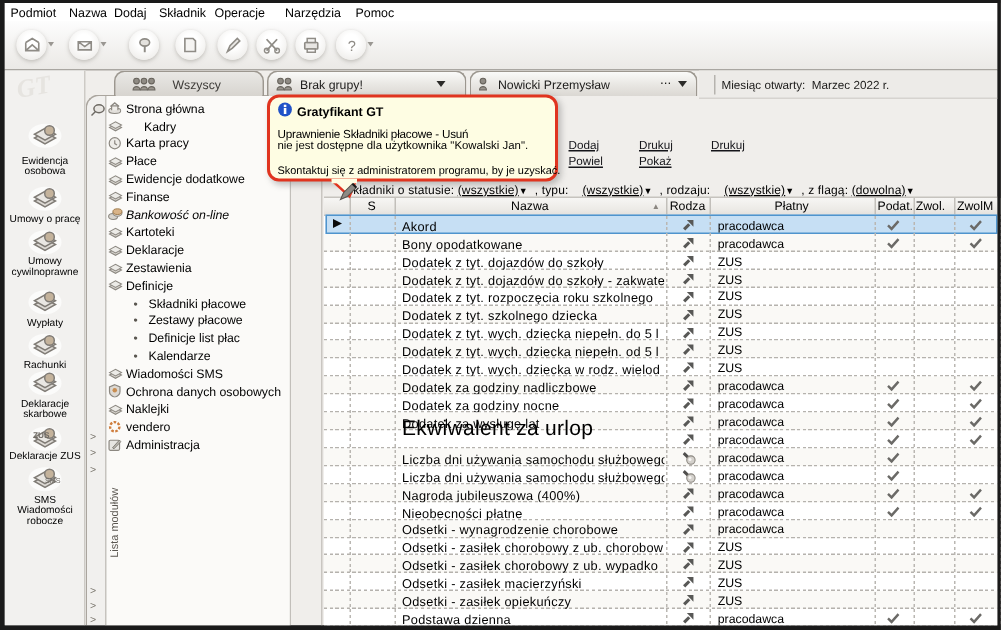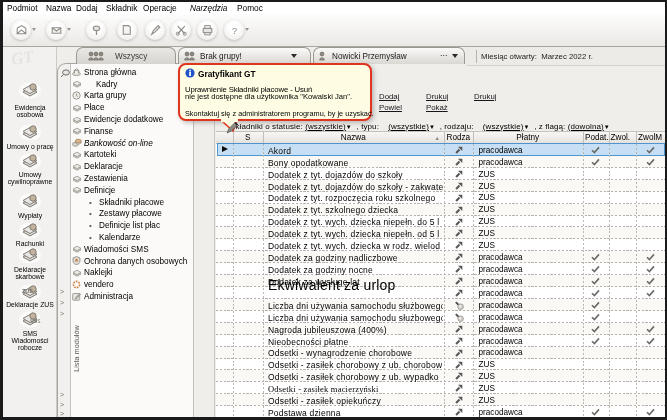--- a/index.html
+++ b/index.html
@@ -10,21 +10,21 @@
 </style></head>
 <body>
 <div class="a" style="left:3px;top:2px;width:662px;height:415px;background:#f0eeeb;"></div>
 <div class="a" style="left:3px;top:2px;width:662px;height:12px;background:#ffffff;"></div>
 <div class="a" style="left:3px;top:14px;width:662px;height:33px;background:linear-gradient(#fdfdfd,#f2f1ef 60%,#ebe9e6);border-bottom:1px solid #a9a6a1;"></div>
 <div class="a txt" style="left:7px;top:3px;font-size:8.3px;">Podmiot</div>
 <div class="a txt" style="left:46px;top:3px;font-size:8.3px;">Nazwa</div>
 <div class="a txt" style="left:76px;top:3px;font-size:8.3px;">Dodaj</div>
 <div class="a txt" style="left:106px;top:3px;font-size:8.3px;">Składnik</div>
 <div class="a txt" style="left:143px;top:3px;font-size:8.3px;">Operacje</div>
-<div class="a txt" style="left:190px;top:3px;font-size:8.3px;font-style:italic;">Narzędzia</div>
+<div class="a txt" style="left:190px;top:3px;font-size:8.3px;">Narzędzia</div>
 <div class="a txt" style="left:237px;top:3px;font-size:8.3px;">Pomoc</div>
 <div class="a" style="left:11px;top:20px;width:20px;height:20px;border-radius:50%;background:radial-gradient(circle at 50% 38%,#ffffff 30%,#f3f2f0 68%,#e8e6e3);box-shadow:0 1px 3px rgba(168,165,160,.7);"></div>
 <svg class="a" style="left:14.5px;top:23.5px;" width="13" height="13" viewBox="0 0 12 12">
     <path d="M2 4 L6 1.5 L10 4 M2 4 V9 H10 V4 M2 9 L6 5.5 L10 9" fill="none" stroke="#8f8c86" stroke-width="1"></path>
   </svg>
 <div class="a" style="left:32px;top:28px;width:0;height:0;border-left:2.5px solid transparent;border-right:2.5px solid transparent;border-top:3px solid #9a9792;"></div>
 <div class="a" style="left:46px;top:20px;width:20px;height:20px;border-radius:50%;background:radial-gradient(circle at 50% 38%,#ffffff 30%,#f3f2f0 68%,#e8e6e3);box-shadow:0 1px 3px rgba(168,165,160,.7);"></div>
 <svg class="a" style="left:49.5px;top:23.5px;" width="13" height="13" viewBox="0 0 12 12">
     <path d="M2 3.5 H10 V8.5 H2 Z M2 3.5 L6 6.5 L10 3.5" fill="#f1f0ee" stroke="#8f8c86" stroke-width="1"></path>
   </svg>
@@ -161,21 +161,21 @@
 <div class="a txt" style="left:84px;top:67.7px;font-size:8.2px;">Strona główna</div>
 <svg class="a" style="left:72px;top:79.2px;" width="10" height="9" viewBox="0 0 10 9">
     <path d="M1 6 L5 3.8 L9 6 L5 8.2 Z" fill="#d9d6d0" stroke="#8c8881" stroke-width="0.7"></path>
     <path d="M1 4.4 L5 2.2 L9 4.4 L5 6.6 Z" fill="#ecebe7" stroke="#8c8881" stroke-width="0.7"></path>
   </svg>
 <div class="a txt" style="left:84px;top:79.5px;font-size:8.2px;margin-left:12px;">Kadry</div>
 <svg class="a" style="left:72px;top:91.00000000000001px;" width="9" height="9" viewBox="0 0 9 9">
     <circle cx="4.5" cy="4.5" r="3.7" fill="#eeece8" stroke="#8c8881" stroke-width="0.8"></circle>
     <path d="M4.5 2.5 V4.7 L6 5.6" fill="none" stroke="#8c8881" stroke-width="0.8"></path>
   </svg>
-<div class="a txt" style="left:84px;top:91.3px;font-size:8.2px;">Karta grupy</div>
+<div class="a txt" style="left:84px;top:91.3px;font-size:8.2px;">Karta pracy</div>
 <svg class="a" style="left:72px;top:102.80000000000001px;" width="10" height="9" viewBox="0 0 10 9">
     <path d="M1 6 L5 3.8 L9 6 L5 8.2 Z" fill="#d9d6d0" stroke="#8c8881" stroke-width="0.7"></path>
     <path d="M1 4.4 L5 2.2 L9 4.4 L5 6.6 Z" fill="#ecebe7" stroke="#8c8881" stroke-width="0.7"></path>
   </svg>
 <div class="a txt" style="left:84px;top:103.1px;font-size:8.2px;">Płace</div>
 <svg class="a" style="left:72px;top:114.60000000000001px;" width="10" height="9" viewBox="0 0 10 9">
     <path d="M1 6 L5 3.8 L9 6 L5 8.2 Z" fill="#d9d6d0" stroke="#8c8881" stroke-width="0.7"></path>
     <path d="M1 4.4 L5 2.2 L9 4.4 L5 6.6 Z" fill="#ecebe7" stroke="#8c8881" stroke-width="0.7"></path>
   </svg>
 <div class="a txt" style="left:84px;top:114.9px;font-size:8.2px;">Ewidencje dodatkowe</div>
@@ -583,21 +583,21 @@
 <div class="a txt" style="left:268.0px;top:372.28px;font-size:8.5px;letter-spacing:0.2px;width:175px;overflow:hidden;">Odsetki - zasiłek chorobowy z ub. wypadko</div>
 <div class="a" style="left:454.5px;top:372.48px;">
     <svg width="8" height="8" viewBox="0 0 8 8">
       <path d="M2.9 0.7 L7.3 0.7 L7.3 5.1 Z" fill="#585856"></path>
       <path d="M1.1 6.9 L4.5 3.5" stroke="#585856" stroke-width="2.1"></path>
     </svg>
   </div>
 <div class="a txt" style="left:478.5px;top:372.28px;font-size:8.2px;">ZUS</div>
 <div class="a" style="left:215.5px;top:382.40px;width:449.5px;height:11.92px;background:#ffffff;"></div>
 <div class="a" style="left:215.5px;top:393.32px;width:449.5px;height:1px;background:repeating-linear-gradient(90deg,#b5b2ad 0,#b5b2ad 2.2px,transparent 2.2px,transparent 3.8px);"></div>
-<div class="a txt" style="left:268.0px;top:384.20px;font-size:8.5px;letter-spacing:0.2px;width:175px;overflow:hidden;font-family:Liberation Serif, serif;">Odsetki - zasiłek macierzyński</div>
+<div class="a txt" style="left:268.0px;top:384.20px;font-size:8.5px;letter-spacing:0.2px;width:175px;overflow:hidden;">Odsetki - zasiłek macierzyński</div>
 <div class="a" style="left:454.5px;top:384.40px;">
     <svg width="8" height="8" viewBox="0 0 8 8">
       <path d="M2.9 0.7 L7.3 0.7 L7.3 5.1 Z" fill="#585856"></path>
       <path d="M1.1 6.9 L4.5 3.5" stroke="#585856" stroke-width="2.1"></path>
     </svg>
   </div>
 <div class="a txt" style="left:478.5px;top:384.20px;font-size:8.2px;">ZUS</div>
 <div class="a" style="left:215.5px;top:394.32px;width:449.5px;height:11.92px;background:#faf9f6;"></div>
 <div class="a" style="left:215.5px;top:405.24px;width:449.5px;height:1px;background:repeating-linear-gradient(90deg,#b5b2ad 0,#b5b2ad 2.2px,transparent 2.2px,transparent 3.8px);"></div>
 <div class="a txt" style="left:268.0px;top:396.12px;font-size:8.5px;letter-spacing:0.2px;width:175px;overflow:hidden;">Odsetki - zasiłek opiekuńczy</div>

